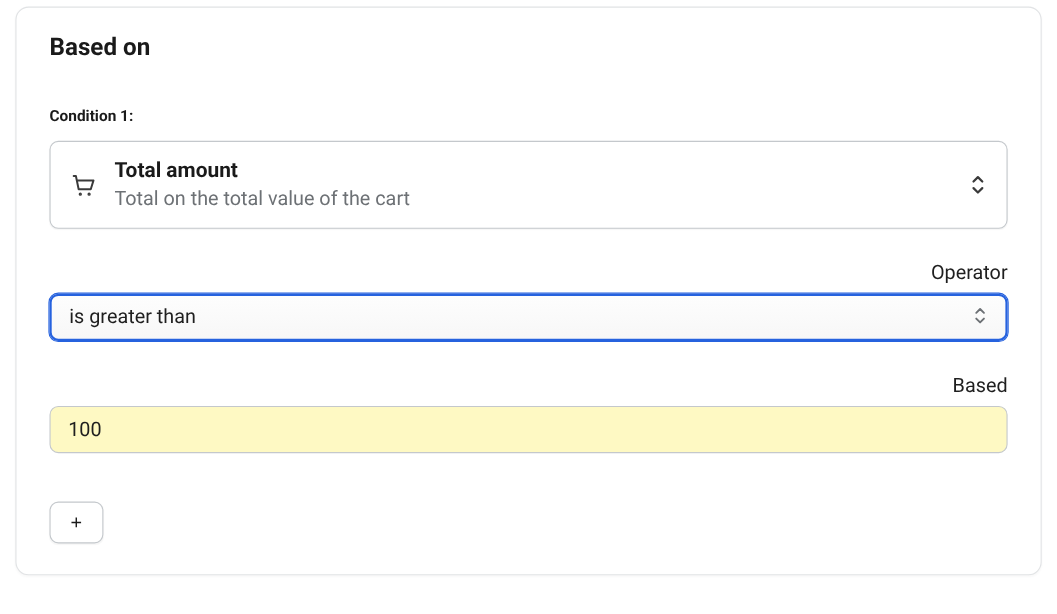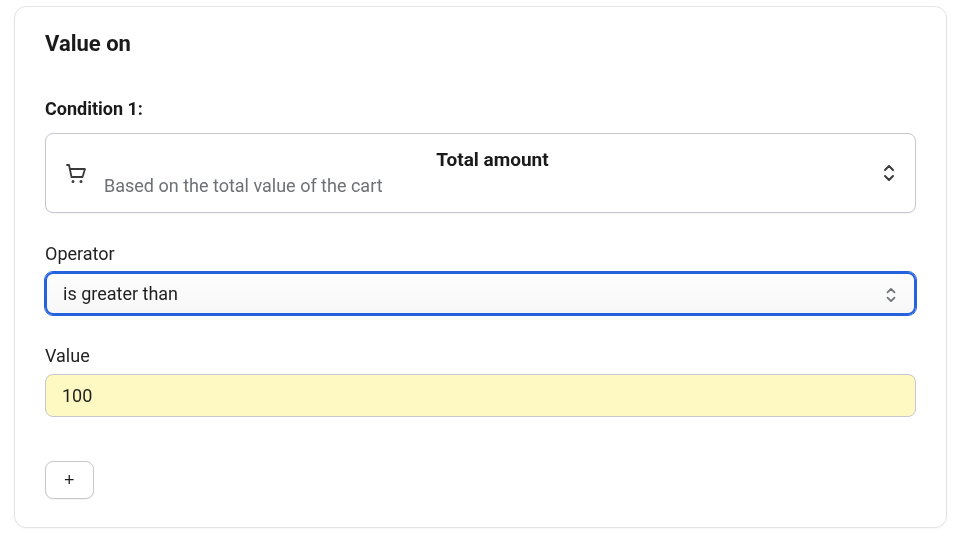--- a/index.html
+++ b/index.html
@@ -22,21 +22,21 @@
       margin: 6px 14px;
       box-shadow: 0 1px 2px rgba(0,0,0,0.03);
     }
     .card-title {
       font-size: 22px;
       font-weight: 700;
       color: #1a1a1a;
       margin-bottom: 42px;
     }
     .subheading {
-      font-size: 18px;
+      font-size: 14px;
       font-weight: 700;
       color: #1a1a1a;
       margin-bottom: 14px;
     }
     .selector-box {
       display: flex;
       align-items: center;
       border: 1px solid #c4c8cc;
       border-radius: 8px;
       padding: 14px 18px;
@@ -53,42 +53,42 @@
       align-items: center;
     }
     .selector-content {
       flex: 1;
     }
     .selector-title {
       font-size: 19px;
       font-weight: 700;
       color: #1a1a1a;
       line-height: 1.3;
-      text-align: center;
     }
     .selector-desc {
       font-size: 18px;
       color: #6d7175;
       line-height: 1.4;
     }
     .chevron-stack {
       flex-shrink: 0;
       color: #3a3a3a;
       display: flex;
       align-items: center;
     }
     .field-label {
       font-size: 18px;
       color: #1f1f1f;
       margin-bottom: 8px;
       margin-top: 30px;
+      text-align: right;
     }
     .select-box {
       display: flex;
-      align-items: flex-end;
+      align-items: flex-start;
       justify-content: space-between;
       border: 2px solid #2662de;
       outline: 1px solid #2662de;
       border-radius: 8px;
       background: linear-gradient(#fdfdfd, #f7f7f7);
       padding: 9px 16px;
       cursor: pointer;
       font-size: 18px;
       color: #1f1f1f;
     }
@@ -124,54 +124,54 @@
     .plus-icon {
       font-size: 18px;
       line-height: 1;
       font-weight: 400;
     }
   </style>
 </head>
 <body>
 
 <div class="card">
-  <h2 class="card-title">Value on</h2>
+  <h2 class="card-title">Based on</h2>
 
   <div class="subheading">Condition 1:</div>
 
   <div class="selector-box">
     <div class="selector-icon">
       <svg width="24" height="24" viewBox="0 0 24 24" fill="none" stroke="currentColor" stroke-width="1.8" stroke-linecap="round" stroke-linejoin="round">
         <path d="M3 4h2l2.5 12h11L21 8H6.2"></path>
         <circle cx="9" cy="20.5" r="0.6" fill="currentColor"></circle>
         <circle cx="17" cy="20.5" r="0.6" fill="currentColor"></circle>
       </svg>
     </div>
     <div class="selector-content">
       <div class="selector-title">Total amount</div>
-      <div class="selector-desc">Based on the total value of the cart</div>
+      <div class="selector-desc">Total on the total value of the cart</div>
     </div>
     <div class="chevron-stack">
       <svg width="16" height="20" viewBox="0 0 16 20" fill="none" stroke="currentColor" stroke-width="2" stroke-linecap="round" stroke-linejoin="round">
         <path d="M4 7l4-4 4 4"></path>
         <path d="M4 13l4 4 4-4"></path>
       </svg>
     </div>
   </div>
 
   <div class="field-label">Operator</div>
   <div class="select-box">
     <span>is greater than</span>
     <div class="chevron-stack">
       <svg width="14" height="18" viewBox="0 0 16 20" fill="none" stroke="currentColor" stroke-width="2" stroke-linecap="round" stroke-linejoin="round">
         <path d="M4 7l4-4 4 4"></path>
         <path d="M4 13l4 4 4-4"></path>
       </svg>
     </div>
   </div>
 
-  <div class="field-label">Value</div>
+  <div class="field-label">Based</div>
   <input class="text-input" type="text" value="100" style="">
 
   <button class="add-btn">
     <span class="plus-icon">+</span>
   </button>
 </div>
 
 </body></html>

